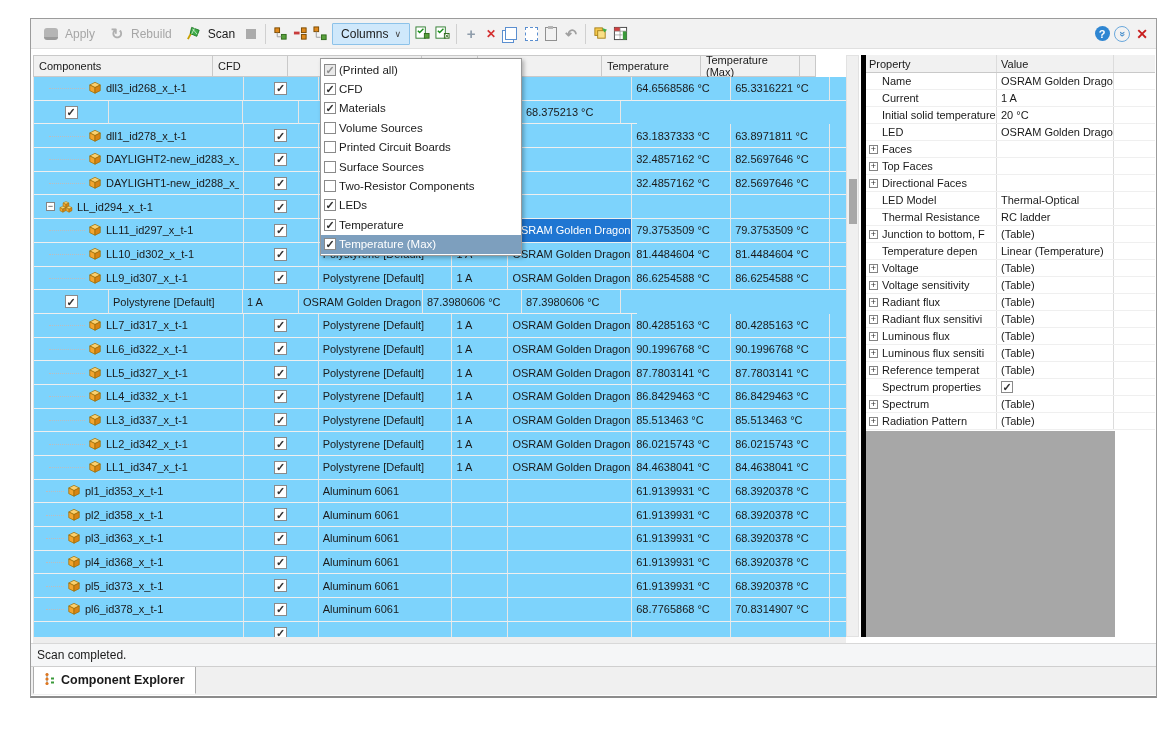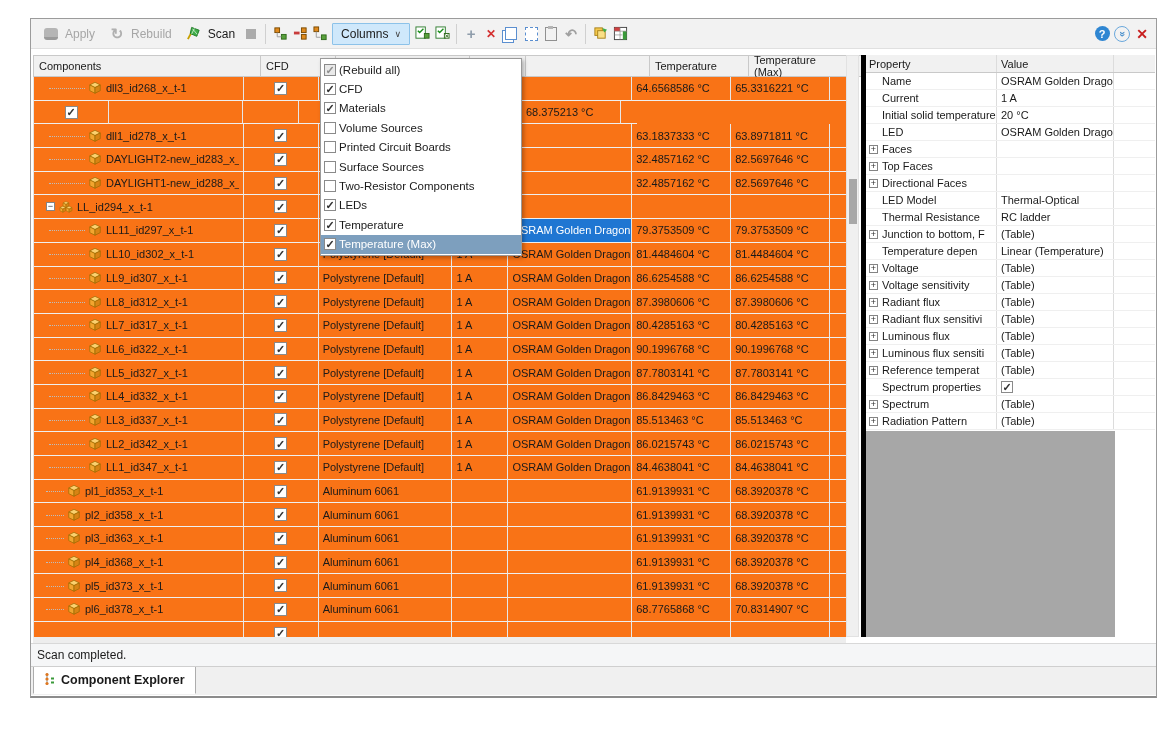--- a/index.html
+++ b/index.html
@@ -33,21 +33,21 @@
   .copy-sq{width:10px;height:11px;background:#fff;border:1px solid #5b8fd0;box-shadow:-3px 3px 0 -1px #fff,-3px 3px 0 0 #5b8fd0;}
   .copy-dash{width:11px;height:12px;background:#fff;border:1px dashed #5b8fd0;}
   .paste-sq{width:10px;height:12px;background:#f2f2f2;border:1px solid #909090;position:relative;}
   .paste-sq:after{content:"";position:absolute;left:2px;top:-2px;width:5px;height:3px;background:#b5b5b5;}
   .apply-blob{width:14px;height:9px;background:#b5b5b5;border-radius:3px;border-bottom:3px solid #9a9a9a;}
 
   
   .thead{position:absolute;left:2px;top:36px;height:22px;display:flex;font-size:11px;background:#f1f1f1;}
   .hcell{border:1px solid #c9c9c9;border-left:none;box-sizing:border-box;display:flex;align-items:center;padding:0 5px;background:#f1f1f1;}
   .hcell:first-child{border-left:1px solid #c9c9c9;}
-  .tbody{position:absolute;left:2px;top:58px;height:560px;width:813px;overflow:hidden;background:#f97316;border-left:1px solid #e4e4e4;box-sizing:border-box;}
+  .tbody{position:absolute;left:2px;top:58px;height:560px;width:813px;overflow:hidden;background:#7dd3fc;border-left:1px solid #e4e4e4;box-sizing:border-box;}
   .trow{display:flex;height:23.7px;box-sizing:border-box;}
   .cell{border-right:1px solid #e7e7e7;border-bottom:1px solid #efefef;box-sizing:border-box;
         display:flex;align-items:center;padding:0 4px;font-size:11px;white-space:nowrap;overflow:hidden;}
   .c-name{width:210px;}
   .c-cfd{width:75px;justify-content:center;}
   .c-mat{width:134px;}
   .c-cur{width:56px;}
   .c-led{width:124px;}
   .c-t{width:99px;text-align:right;}
   .c-tm{width:99px;}
@@ -217,21 +217,21 @@
         </span>
       <span class="tico">
           <span class="chev-circ">
             <span>»</span>
           </span>
         </span>
       <span class="tico glyph-close">✕</span>
     </div>
 
     <div class="thead">
-      <div class="hcell" style="width:228px">
+      <div class="hcell" style="width:180px">
           <span>Components</span>
         </div>
       <div class="hcell" style="width:75px">
           <span>CFD</span>
         </div>
       <div class="hcell" style="width:134px">
           <span></span>
         </div>
       <div class="hcell" style="width:56px">
           <span></span>
@@ -476,33 +476,20 @@
             </span>
     </div>
     <div class="cell c-mat">Polystyrene [Default]</div>
     <div class="cell c-cur">1 A</div>
     <div class="cell c-led">OSRAM Golden Dragon</div>
     <div class="cell c-t">86.6254588 °C</div>
     <div class="cell c-tm">86.6254588 °C</div>
     <div class="cell c-fill"></div>
   </div>
         <div class="trow lvl-child">
-    <div class="cell c-name">
-      <span class="stub"></span>
-
-      <span class="icon-cube ic-cube">
-              <svg viewBox="0 0 16 16" width="14" height="14">
-    <polygon points="8,1.5 14,4.5 8,7.5 2,4.5" fill="#fbd06e" stroke="#9a6a00" stroke-width="0.8"></polygon>
-    <polygon points="2,4.5 8,7.5 8,14 2,11" fill="#f2a52f" stroke="#9a6a00" stroke-width="0.8"></polygon>
-    <polygon points="14,4.5 8,7.5 8,14 14,11" fill="#d88414" stroke="#9a6a00" stroke-width="0.8"></polygon>
-  </svg>
-            </span>
-
-      <span class="rname">LL8_id312_x_t-1</span>
-    </div>
     <div class="cell c-cfd">
       <span class="cb checked">
               <span class="tick">✓</span>
             </span>
     </div>
     <div class="cell c-mat">Polystyrene [Default]</div>
     <div class="cell c-cur">1 A</div>
     <div class="cell c-led">OSRAM Golden Dragon</div>
     <div class="cell c-t">87.3980606 °C</div>
     <div class="cell c-tm">87.3980606 °C</div>
@@ -1095,21 +1082,21 @@
   </div>
         </div>
       <div class="pgray"></div>
     </div>
 
     <div class="dropdown" id="dd-list">
         <div class="dd-item">
     <span class="cb checked partial">
             <span class="tick">✓</span>
           </span>
-    <span class="dd-label">(Rebuild all)</span>
+    <span class="dd-label">(Printed all)</span>
   </div>
         <div class="dd-item">
     <span class="cb checked">
             <span class="tick">✓</span>
           </span>
     <span class="dd-label">CFD</span>
   </div>
         <div class="dd-item">
     <span class="cb checked">
             <span class="tick">✓</span>

